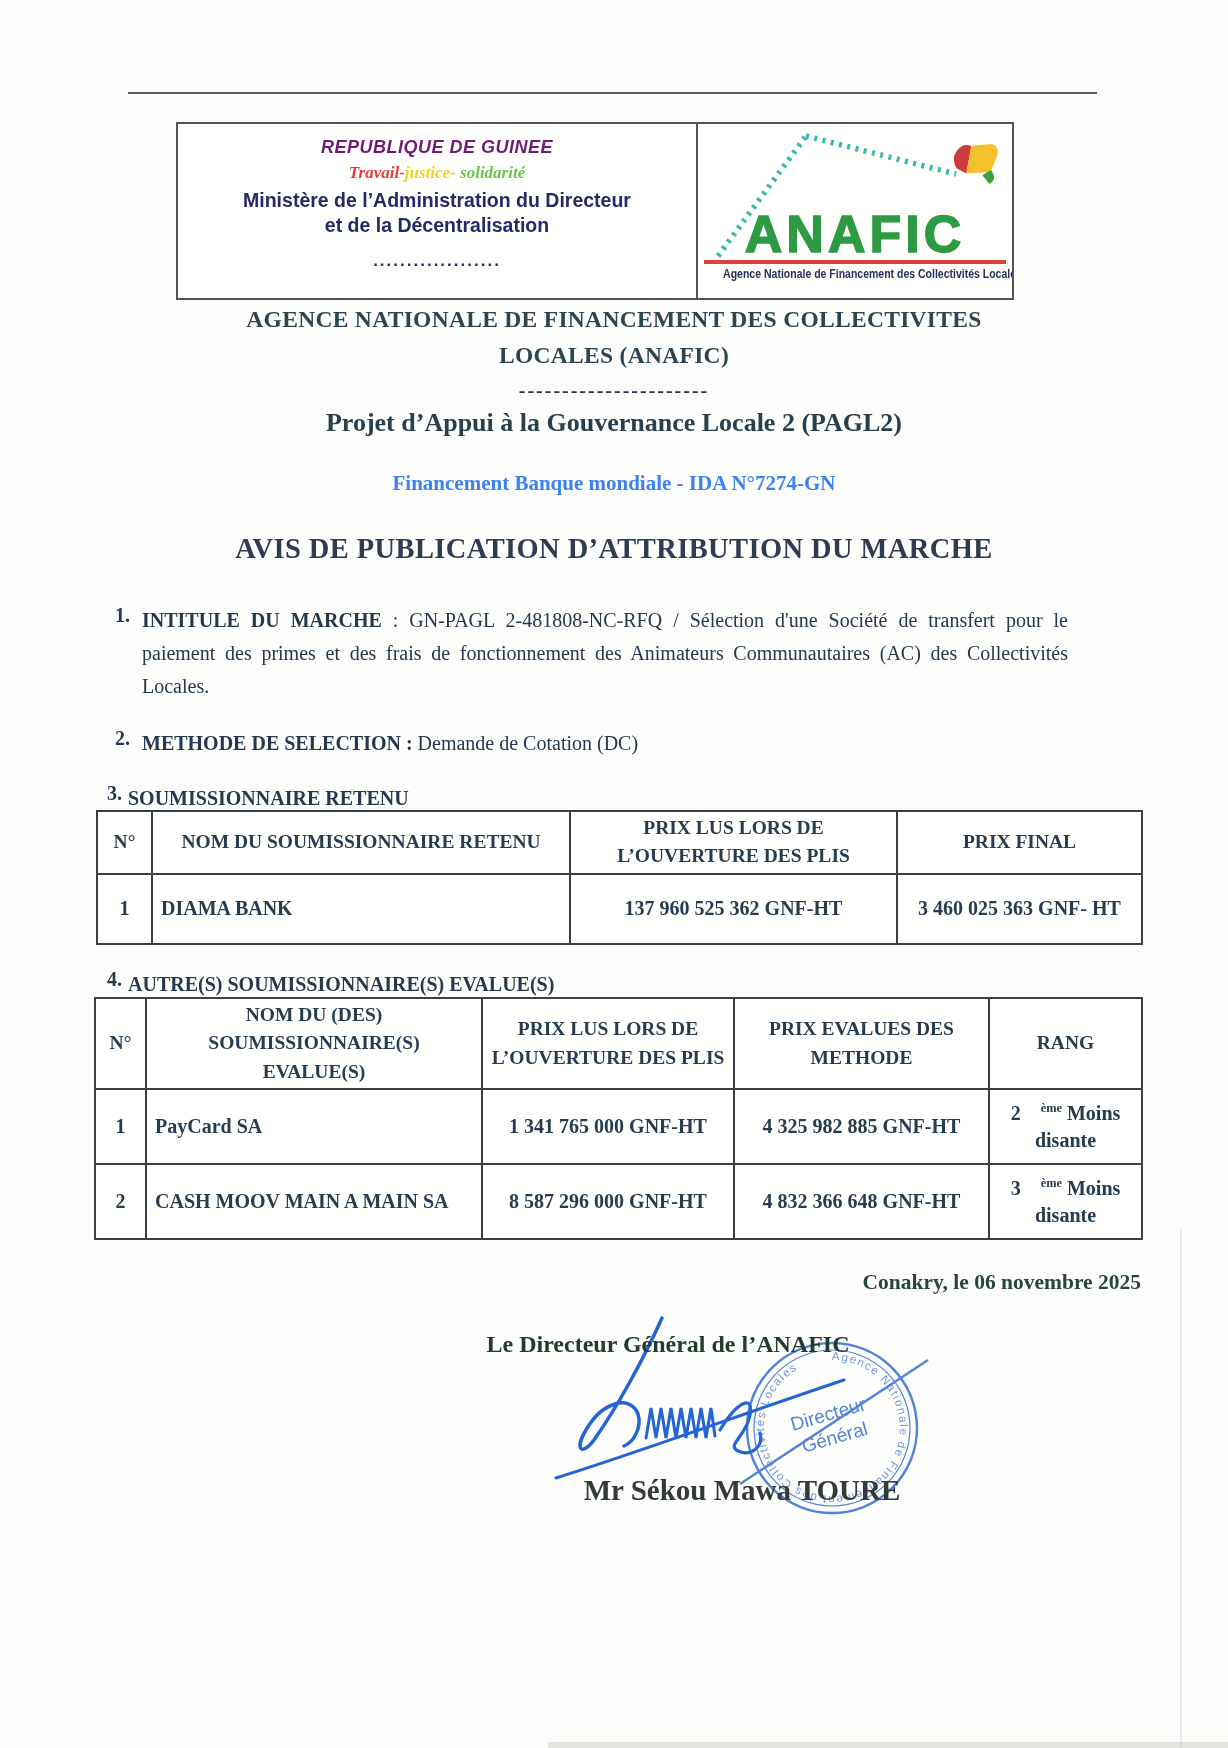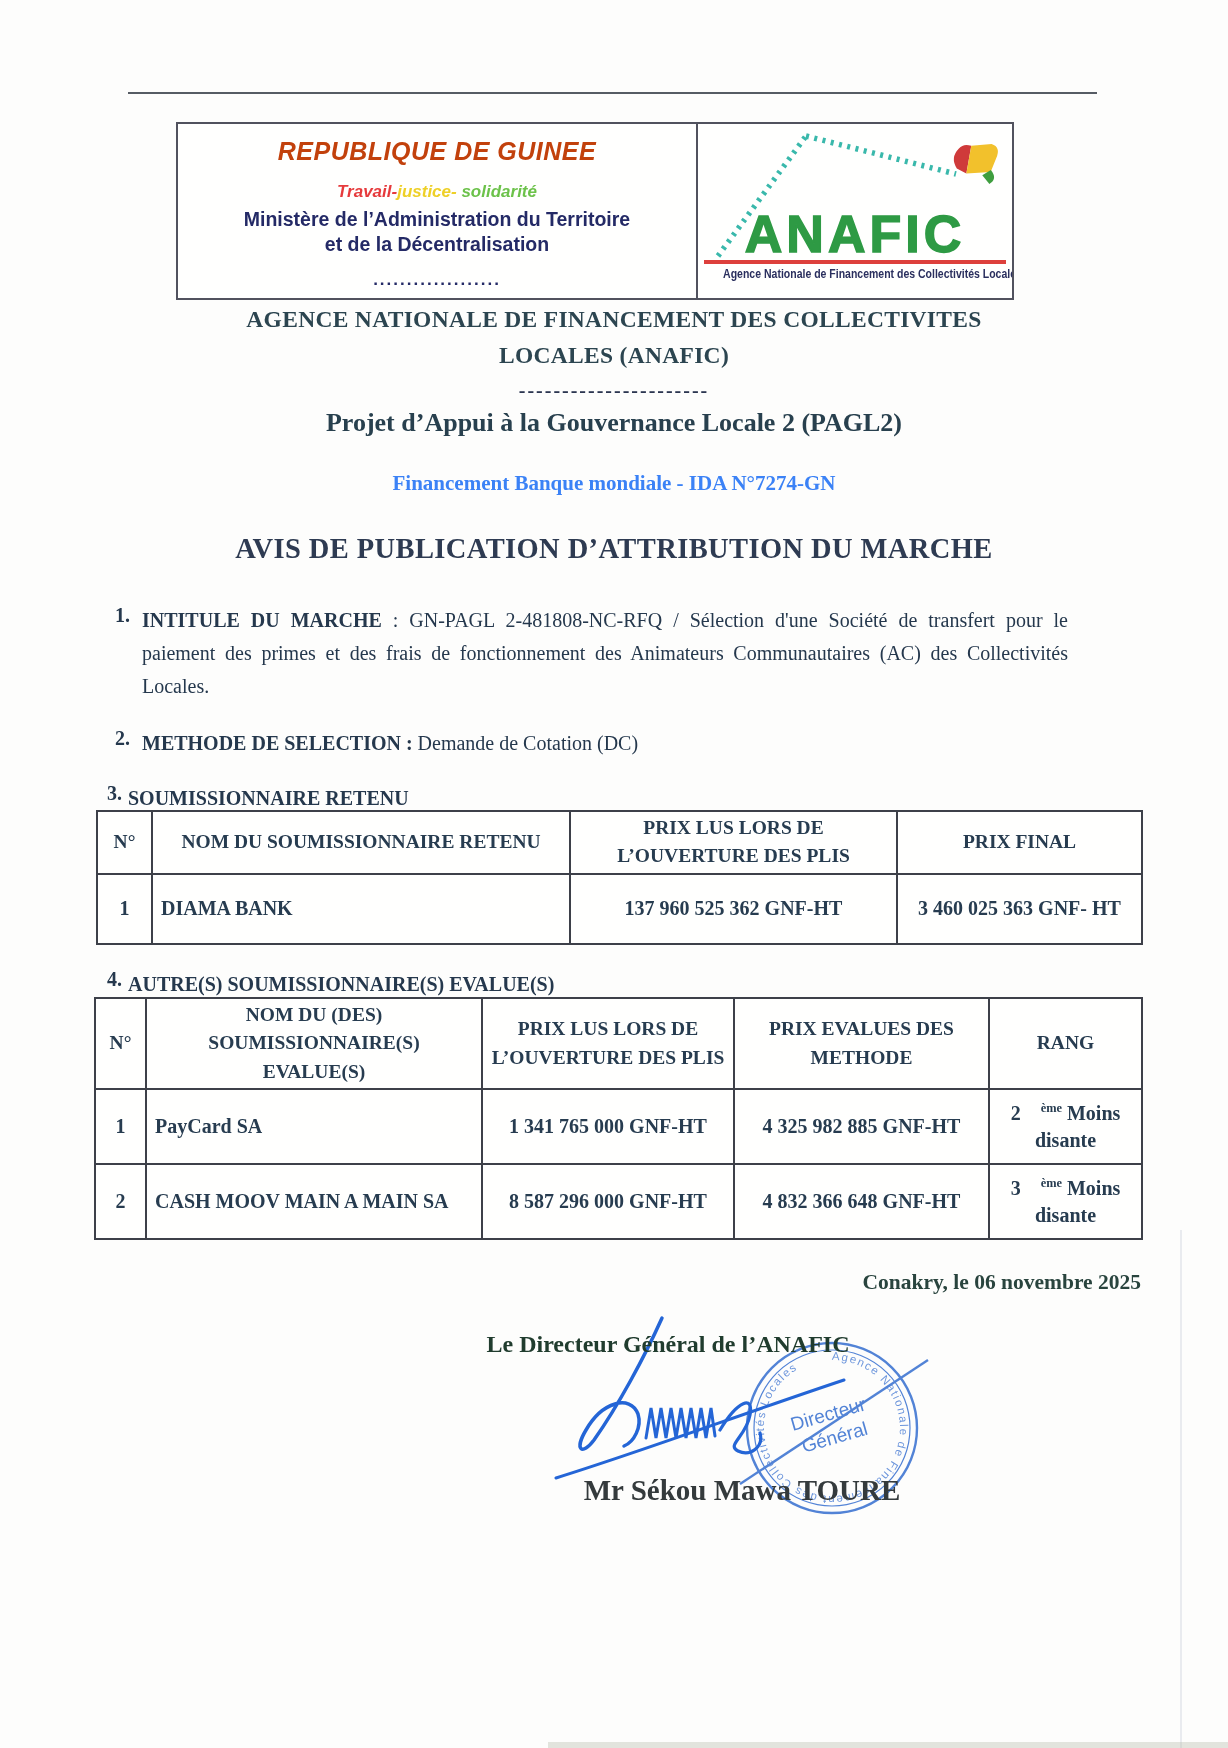--- a/index.html
+++ b/index.html
@@ -17,22 +17,22 @@
   
   .header-box{
     left:176px;top:122px;width:838px;height:178px;
     border:2px solid #51525e;display:flex;box-sizing:border-box;background:#fffffe;
   }
   .hb-left{
     width:520px;border-right:2px solid #51525e;box-sizing:border-box;
     text-align:center;padding:13px 8px 6px;
     font-family:"Liberation Sans", sans-serif;
   }
-  .republic{font-size:25px;font-weight:bold;font-style:italic;color:#c2410c;letter-spacing:.5px;}
-  .motto{font-size:17px;font-style:italic;font-weight:600;margin-top:16px;}
+  .republic{font-size:18px;font-weight:bold;font-style:italic;color:#701a75;letter-spacing:.5px;}
+  .motto{font-size:17px;font-style:italic;font-weight:600;margin-top:5px;font-family:Liberation Serif, serif;}
   .motto .m1{color:#e63a3c}.motto .m2{color:#eed027}.motto .m3{color:#6cc24a}
   .ministry{font-size:19.5px;font-weight:bold;color:#242a66;margin-top:5px;line-height:1.3;}
   .dots{font-size:17px;font-weight:bold;color:#242a66;margin-top:12px;letter-spacing:2px;}
   .hb-right{flex:1;position:relative;font-family:"Liberation Sans", sans-serif;overflow:hidden;}
   .roof-svg{position:absolute;left:0;top:0;width:100%;height:100%;}
   .logo-name{
     position:absolute;top:84px;left:0;right:0;text-align:center;
     font-size:52px;font-weight:bold;color:#2e9a44;letter-spacing:4px;line-height:1;
     -webkit-text-stroke:1.5px #2e9a44;
   }
@@ -96,21 +96,21 @@
 </head>
 <body>
 
 <div class="abs top-rule"></div>
 
 <div class="abs header-box">
   <div class="hb-left">
     <div class="republic">REPUBLIQUE DE GUINEE</div>
     <div class="motto"><span class="m1">Travail-</span><span class="m2">justice-</span><span class="m3"> solidarité</span></div>
     <div class="ministry">
-      <div>Ministère de l’Administration du Territoire</div>
+      <div>Ministère de l’Administration du Directeur</div>
       <div>et de la Décentralisation</div>
     </div>
     <div class="dots">...................</div>
   </div>
   <div class="hb-right">
     <svg class="roof-svg" viewBox="0 0 314 174">
       <line x1="20" y1="132" x2="108" y2="12" stroke="#39b8ab" stroke-width="5.5" stroke-dasharray="3 5.5"></line>
       <line x1="108" y1="12" x2="258" y2="50" stroke="#39b8ab" stroke-width="5.5" stroke-dasharray="3 5.5"></line>
       <g transform="translate(256,14) rotate(6)">
         <path d="M6 10 Q-2 20 6 30 L16 34 L18 6 Q10 4 6 10 Z" fill="#cf3a3a"></path>

